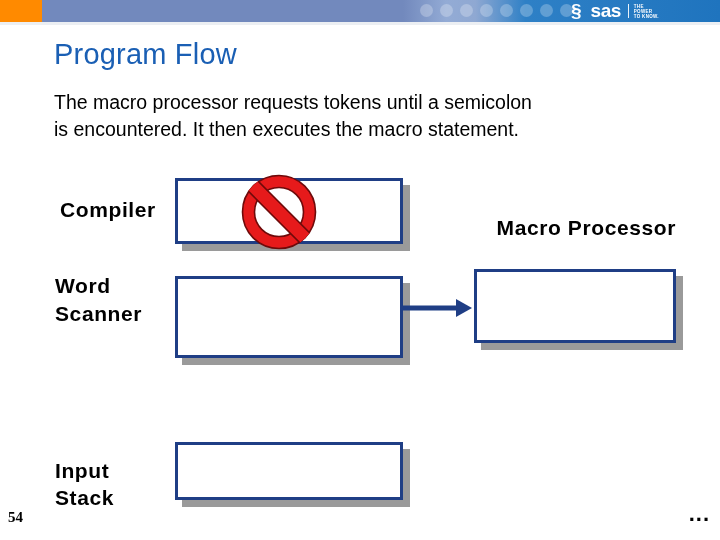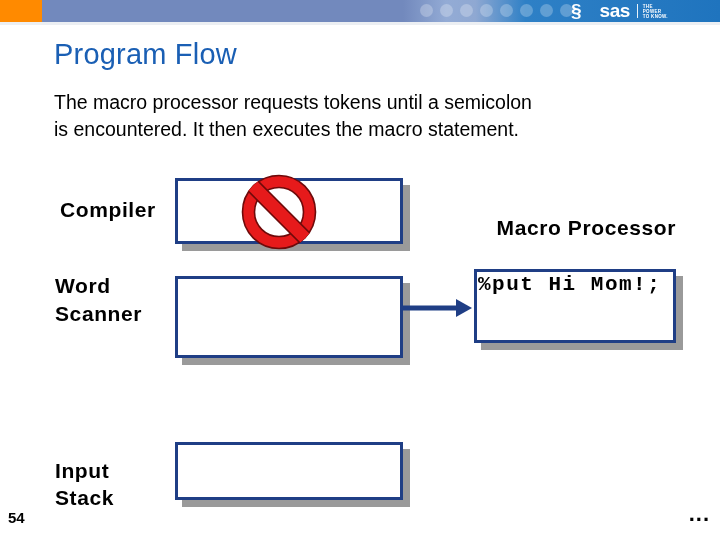--- a/index.html
+++ b/index.html
@@ -26,21 +26,21 @@
   }
   .header-dot {
     position: absolute; top: 4px; width: 13px; height: 13px;
     border-radius: 50%; background: rgba(255,255,255,0.25);
   }
   .sas-logo {
     position: absolute; left: 571px; top: 0; height: 22px;
     display: flex; align-items: center; color: #ffffff;
   }
   .logo-mark { font-size: 19px; font-weight: bold; line-height: 20px; }
-  .logo-sas  { font-size: 19px; font-weight: bold; line-height: 20px; letter-spacing: -0.5px; margin-left: 18px; }
+  .logo-sas  { font-size: 19px; font-weight: bold; line-height: 20px; letter-spacing: -0.5px; margin-left: 9px; }
   .logo-divider { width: 1px; height: 14px; background: rgba(255,255,255,0.9); margin: 0 5px 0 7px; }
   .logo-tagline { display: flex; flex-direction: column; justify-content: center; }
   .logo-tagline span {
     font-size: 4.5px; font-weight: bold; line-height: 5px; letter-spacing: 0.3px;
   }
 
   
   .page-title {
     position: absolute; left: 54px; top: 38px;
     font-size: 29px; font-weight: normal; color: #1A5FB4; letter-spacing: 0.2px;
@@ -72,21 +72,21 @@
     font-family: "Liberation Mono", "DejaVu Sans Mono", monospace;
     font-size: 21px; font-weight: bold; color: #000000; letter-spacing: 1.5px;
     white-space: nowrap;
   }
   #input-stack-label { left: 55px; top: 457px; width: 106px; line-height: 27px; }
   #input-stack-box { left: 175px; top: 442px; width: 228px; height: 58px; }
 
   
   .page-number {
     position: absolute; left: 8px; top: 509px;
-    font-size: 15px; font-weight: bold; color: #000000;
+    font-size: 15px; font-weight: bold; color: #000000; font-family: Liberation Serif, serif;
   }
   .continuation {
     position: absolute; right: 10px; top: 501px;
     font-size: 22px; font-weight: bold; color: #000000; letter-spacing: 1px;
   }
 </style>
 </head>
 <body>
 
 <div class="slide">
@@ -130,21 +130,20 @@
       </defs>
     <circle cx="38" cy="38" r="36.5" fill="#E61A1B" stroke="#6E0A0A" stroke-width="1.6"></circle>
     <circle cx="38" cy="38" r="24.5" fill="#ffffff" stroke="#6E0A0A" stroke-width="1.6"></circle>
     <g clip-path="url(#noclip)">
       <rect x="0" y="31" width="76" height="14" fill="#E61A1B" stroke="#6E0A0A" stroke-width="1.6" transform="rotate(45 38 38)"></rect>
     </g>
   </svg>
 
   <div class="flow-label" id="macro-processor-label">Macro Processor</div>
   <div class="flow-box" id="macro-box"></div>
-  <div class="macro-code">%put Hi Mom!;</div>
 
   <div class="flow-label" id="word-scanner-label">Word Scanner</div>
   <div class="flow-box" id="word-scanner-box"></div>
   <svg id="flow-arrow" width="72" height="22" viewBox="0 0 72 22">
     <line x1="0" y1="11" x2="56" y2="11" stroke="#1F3E85" stroke-width="5"></line>
     <polygon points="55,2 71,11 55,20" fill="#1F3E85"></polygon>
   </svg>
 
   <div class="flow-label" id="input-stack-label">Input Stack</div>
   <div class="flow-box" id="input-stack-box"></div>

